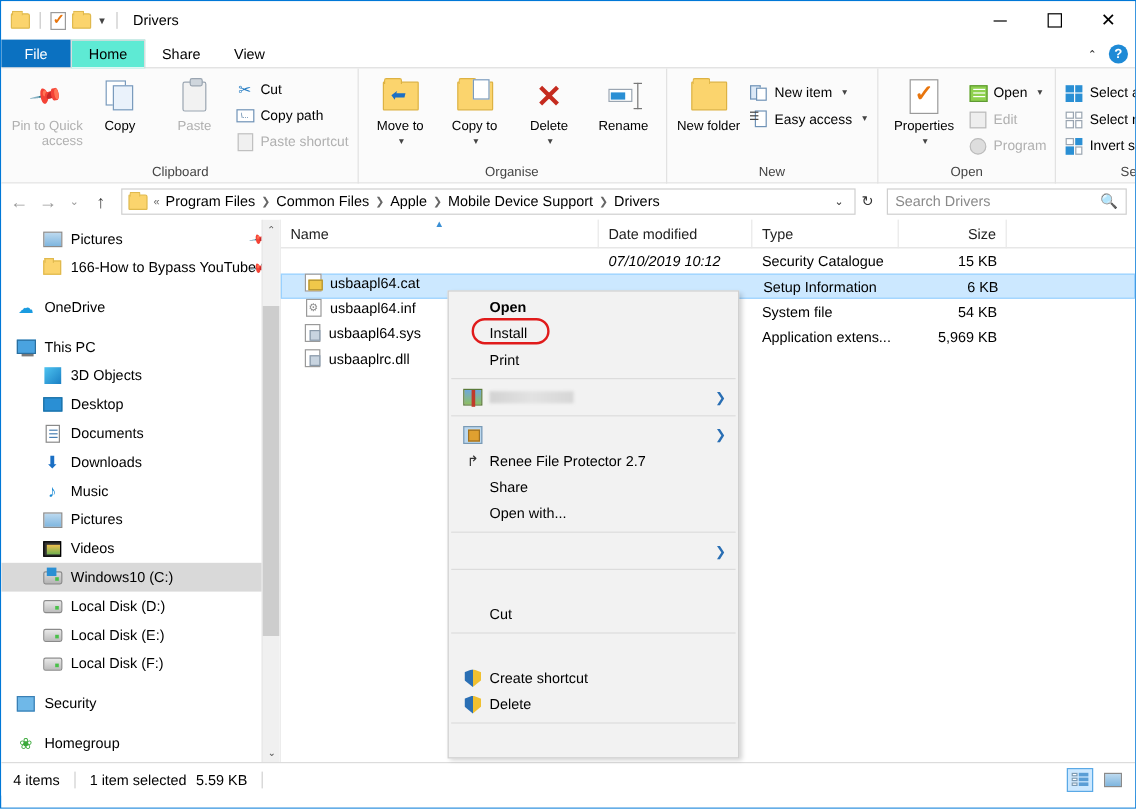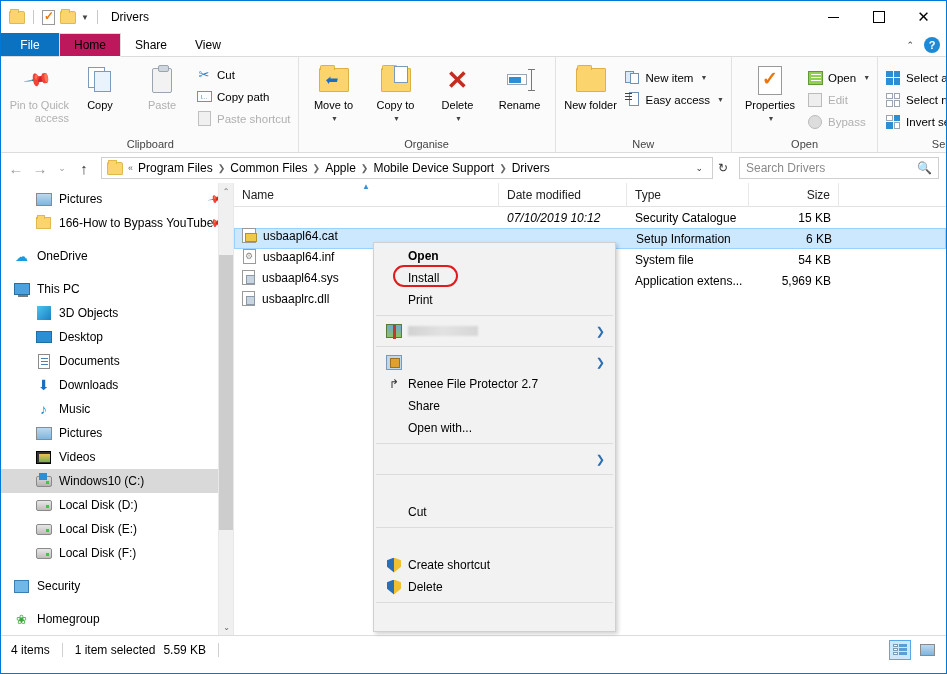--- a/index.html
+++ b/index.html
@@ -84,21 +84,21 @@
   .tab-file {
     background: #0b71c1; color: #fff;
     width: 58px; display: flex; align-items: center; justify-content: center;
     font-size: 12px;
   }
   .tab {
     padding: 0 14px; display: flex; align-items: center;
     font-size: 12px; color: #000;
   }
   .tab.active {
-    background: #be185d;
+    background: #5eead4;
     border-left: 1px solid #dcdcdc;
     border-right: 1px solid #dcdcdc;
     border-top: 1px solid #dcdcdc;
     border-bottom: 1px solid #fbfbfb;
     margin-bottom: -1px;
   }
   .tabrow-right {
     position: absolute; right: 6px; top: 0; height: 24px;
     display: flex; align-items: center; gap: 10px;
   }
@@ -314,21 +314,21 @@
   .c-date { width: 128px; }
   .c-type { width: 122px; }
   .c-size { width: 90px; justify-content: flex-end; padding-right: 8px; }
 
   .filerow {
     height: 21px; display: flex; align-items: center;
     font-size: 12px; color: #000;
   }
   .filerow.sel { background: #cce8ff; border: 1px solid #99d1ff; height: 21px; }
   .filerow .fcell { display: flex; align-items: center; height: 100%; }
-  .f-name { width: 265px; gap: 7px; padding-left: 8px; margin-top: 36px; }
+  .f-name { width: 265px; gap: 7px; padding-left: 20px; margin-top: 36px; }
   .f-date { width: 128px; padding-left: 8px; font-style: italic; }
   .f-type { width: 122px; padding-left: 8px; }
   .f-size { width: 90px; justify-content: flex-end; padding-right: 8px; }
 
   .ic-cat { width:14px;height:15px;background:#fff;border:1px solid #9a9a9a; position:relative; }
   .ic-cat:after{content:"";position:absolute;left:2px;top:4px;width:10px;height:7px;background:#f0c84a;border:1px solid #b09030;}
   .ic-inf { width:13px;height:15px;background:#fff;border:1px solid #9a9a9a; position:relative; }
   .ic-inf:after{content:"⚙";position:absolute;left:1px;top:2px;font-size:9px;color:#8a8a8a;line-height:9px;}
   .ic-sys { width:13px;height:15px;background:#fff;border:1px solid #9a9a9a; position:relative; }
   .ic-sys:after{content:"";position:absolute;left:3px;top:4px;width:7px;height:7px;background:#c8d4e0;border:1px solid #8a9aaa;}
@@ -572,21 +572,21 @@
           <div class="smallbtn dis">
             <span class="ic">
                 <i class="edit-ic"></i>
               </span>
             <span>Edit</span>
           </div>
           <div class="smallbtn dis">
             <span class="ic">
                 <i class="hist-ic"></i>
               </span>
-            <span>Bypass</span>
+            <span>Program</span>
           </div>
         </div>
       </div>
       <div class="rgroup-label">Open</div>
     </div>
 
     <div class="rgroup noborder">
       <div class="rgroup-body">
         <div class="smallcol" style="padding-top:8px;">
           <div class="smallbtn">

